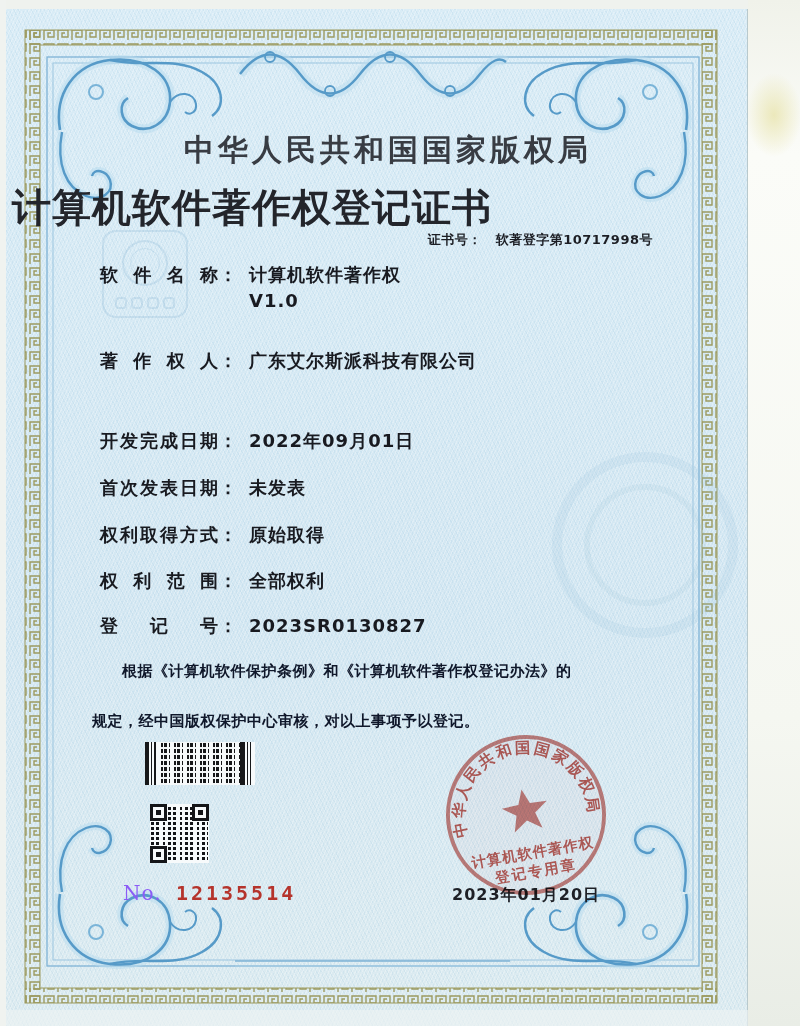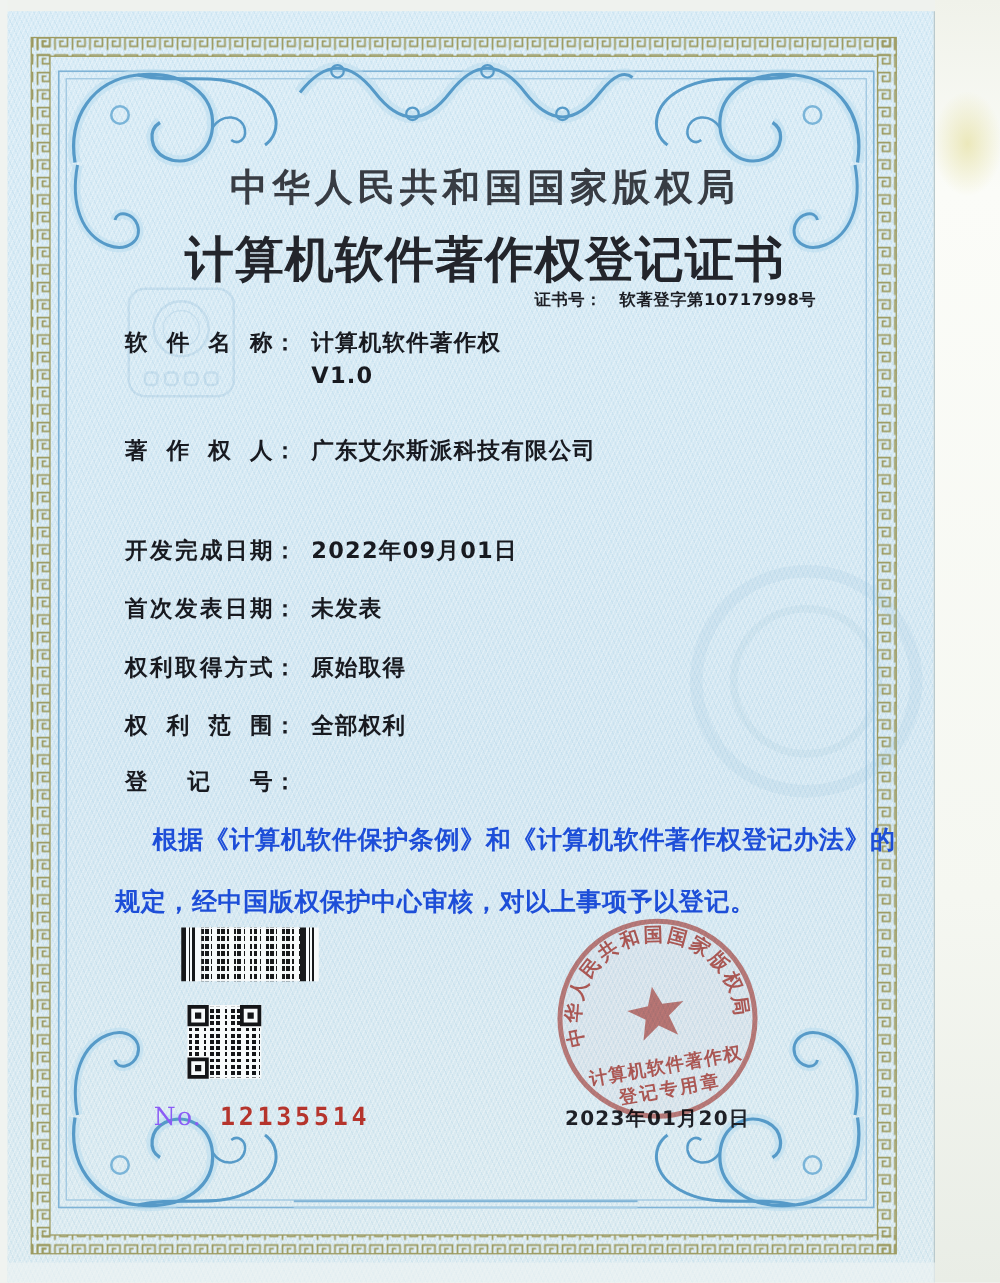--- a/index.html
+++ b/index.html
@@ -35,34 +35,34 @@
     width:46px; height:46px; border-radius:50%; border:2px solid rgba(120,170,205,.42); }
   .emblem .c2 { position:absolute; left:50%; top:16px; transform:translateX(-50%);
     width:30px; height:30px; border-radius:50%; border:1px solid rgba(120,170,205,.40); }
   .emblem .sq-row { position:absolute; left:50%; bottom:7px; transform:translateX(-50%);
     display:flex; gap:4px; }
   .emblem .sq-row i { width:12px; height:12px; border:2px solid rgba(120,170,205,.42); border-radius:4px; }
 
   
   .authority { position:absolute; left:0; top:130px; width:776px; text-align:center; z-index:3;
     font-family:"DejaVu Serif", serif; font-weight:700; font-size:30px; letter-spacing:4px; color:#383c43; }
-  .cert-title { position:absolute; left:0; top:181px; width:776px; text-align:center; z-index:3;
-    font-family:"DejaVu Serif", serif; font-weight:700; font-size:39px; letter-spacing:1px; color:#23252b; }
+  .cert-title { position:absolute; left:0; top:181px; width:776px; text-align:left; z-index:3;
+    font-family:"DejaVu Serif", serif; font-weight:700; font-size:39px; letter-spacing:1px; color:#23252b;padding-left:12px; }
   .certno-row { position:absolute; right:147px; top:231px; z-index:3;
     font-weight:700; font-size:13px; color:#1c1e24; letter-spacing:.5px; }
   .certno-row .gap { display:inline-block; width:14px; }
 
   .row { position:absolute; left:88px; display:flex; align-items:flex-start; z-index:3;
     font-weight:700; font-size:18px; color:#181a20; line-height:25px;margin-left:12px; }
   .row .lbl { width:118px; text-align:justify; text-align-last:justify; }
   .row .colon { margin-left:1px; }
   .row .val { margin-left:12px; line-height:26px; letter-spacing:1px; }
 
   .statement { position:absolute; left:92px; top:646px; width:630px; z-index:3;
-    font-weight:700; font-size:20px; color:#1d4ed8; line-height:50px; letter-spacing:.5px; }
+    font-weight:700; font-size:15px; color:#0f172a; line-height:50px; letter-spacing:.5px; }
   .statement .indent { text-indent:30px; display:block; }
 
   
   .barcode { position:absolute; left:145px; top:742px; width:110px; height:43px; display:flex; z-index:3; }
   .bc-side-l { width:16px; height:100%;
     background:repeating-linear-gradient(90deg,#17181a 0 4px,#f7fafb 4px 6px,#17181a 6px 7px,#f7fafb 7px 9px,#17181a 9px 11px,#f7fafb 11px 16px); }
   .bc-mid { flex:1; height:100%;
     background:
       repeating-linear-gradient(0deg, rgba(247,250,251,.98) 0 2px, rgba(247,250,251,0) 2px 6px),
       repeating-linear-gradient(90deg,#17181a 0 2px,#f7fafb 2px 3px,#17181a 3px 6px,#f7fafb 6px 8px,#17181a 8px 9px,#f7fafb 9px 13px); }
@@ -193,20 +193,21 @@
     <span class="val">原始取得</span>
   </div>
   <div class="row" style="top:568px">
     <span class="lbl">权利范围</span>
       <span class="colon">：</span>
     <span class="val">全部权利</span>
   </div>
   <div class="row" style="top:613px">
     <span class="lbl">登记号</span>
       <span class="colon">：</span>
+    <span class="val">2023SR0130827</span>
   </div>
 
   <div class="statement">
     <span class="indent">根据《计算机软件保护条例》和《计算机软件著作权登记办法》的</span>
     <span>规定，经中国版权保护中心审核，对以上事项予以登记。</span>
   </div>
 
   <div class="barcode">
     <div class="bc-side-l"></div>
     <div class="bc-mid"></div>

